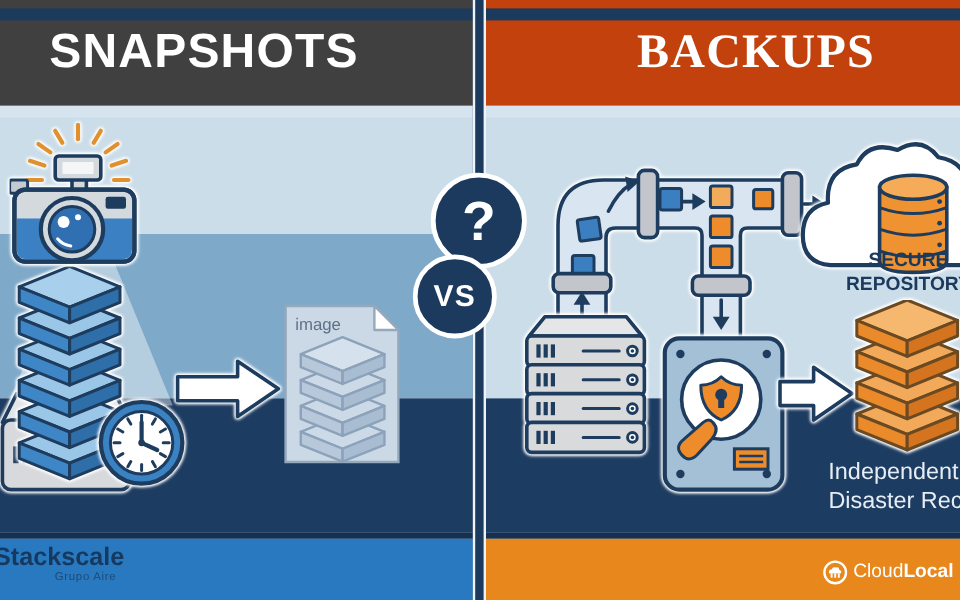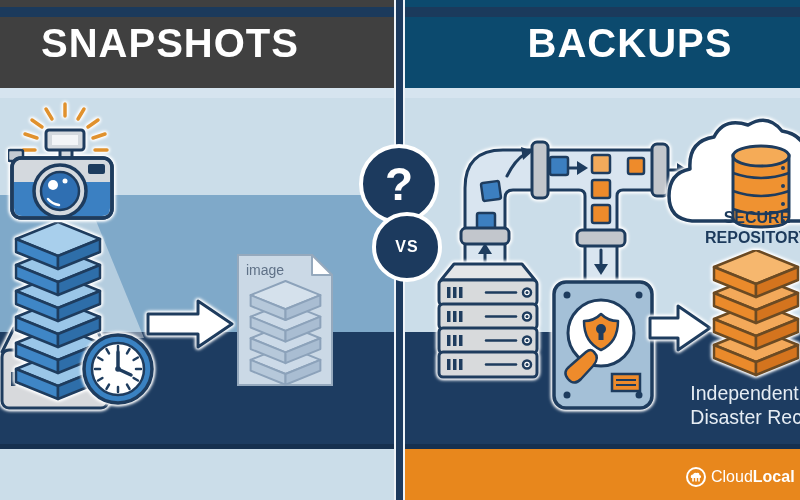--- a/index.html
+++ b/index.html
@@ -8,39 +8,39 @@
     font-family:"Liberation Sans",sans-serif;
     background:#cbdde9;
   }
   .abs{position:absolute;}
   
   .band{position:absolute;left:0;width:800px;}
   .lp-band{position:absolute;left:0;width:397px;}
   
   .hdr{position:absolute;top:0;height:88px;}
   .hdr-left{left:0;width:397px;background:#404040;}
-  .hdr-right{left:397px;width:403px;background:#0c4a6e;}
+  .hdr-right{left:397px;width:403px;background:#c2410c;font-family:Liberation Serif, serif;}
   .hdr-text{
     position:absolute;top:19px;height:48px;line-height:48px;
     font-size:40px;font-weight:800;color:#ffffff;letter-spacing:1px;
     text-align:center;white-space:nowrap;
   }
   .top-stripe{position:absolute;left:0;top:7px;width:800px;height:10px;background:#1b3a5c;z-index:4;}
   
   .divider{
     position:absolute;left:394px;top:0;width:7px;height:500px;background:#1c3a5e;
     border-left:2px solid #eef3f8;border-right:2px solid #eef3f8;z-index:7;
   }
   .circle{
     position:absolute;background:#1c3a5e;border:4px solid #ffffff;border-radius:50%;
     color:#fff;display:flex;align-items:center;justify-content:center;z-index:8;
     font-weight:800;
   }
   .q-circle{left:359px;top:144px;width:72px;height:72px;font-size:46px;}
-  .vs-circle{left:372px;top:212px;width:62px;height:62px;font-size:16px;letter-spacing:1px;}
+  .vs-circle{left:344px;top:212px;width:62px;height:62px;font-size:25px;letter-spacing:1px;}
   
   .sticker{filter:drop-shadow(0 0 1.5px #ffffff) drop-shadow(0 0 1.5px #ffffff) drop-shadow(0 0 1px rgba(255,255,255,.85));}
   
   .cap{position:absolute;color:#e6edf4;font-size:19.5px;font-weight:500;line-height:24px;text-align:center;z-index:5;}
   .repo-label{position:absolute;left:697px;top:208px;width:120px;text-align:center;
     color:#1c3a5c;font-size:16px;font-weight:800;line-height:20px;z-index:5;white-space:nowrap;}
   
   .footer{position:absolute;top:449px;height:51px;z-index:4;}
   .footer-left{left:0;width:397px;background:#2879c0;}
   .footer-right{left:397px;width:403px;background:#e8871c;}
@@ -344,20 +344,24 @@
   <div class="hdr hdr-left">
     <span class="hdr-text" style="left:0;width:340px;">SNAPSHOTS</span>
   </div>
   <div class="hdr hdr-right">
     <span class="hdr-text" style="left:63px;width:340px;">BACKUPS</span>
   </div>
   <div class="top-stripe"></div>
 
   <div class="thin-line"></div>
 
+  <div class="footer footer-left">
+    <span class="stackscale">Stackscale</span>
+    <span class="grupoaire">Grupo Aire</span>
+  </div>
   <div class="footer footer-right">
     <span class="cloudnews">
       <svg width="22" height="22" viewBox="0 0 22 22">
         <circle cx="11" cy="11" r="9" fill="none" stroke="#ffffff" stroke-width="2"></circle>
         <path d="M6,12 Q5,8.5 8,8.5 Q9,6 11.5,7 Q14.5,6 14.5,9 Q17,9.5 15.5,12 Z" fill="#ffffff"></path>
         <line x1="8" y1="12" x2="8" y2="15.5" stroke="#ffffff" stroke-width="1.6"></line>
         <line x1="11" y1="12" x2="11" y2="15.5" stroke="#ffffff" stroke-width="1.6"></line>
         <line x1="14" y1="12" x2="14" y2="15.5" stroke="#ffffff" stroke-width="1.6"></line>
       </svg>
       <span class="cn-text">

